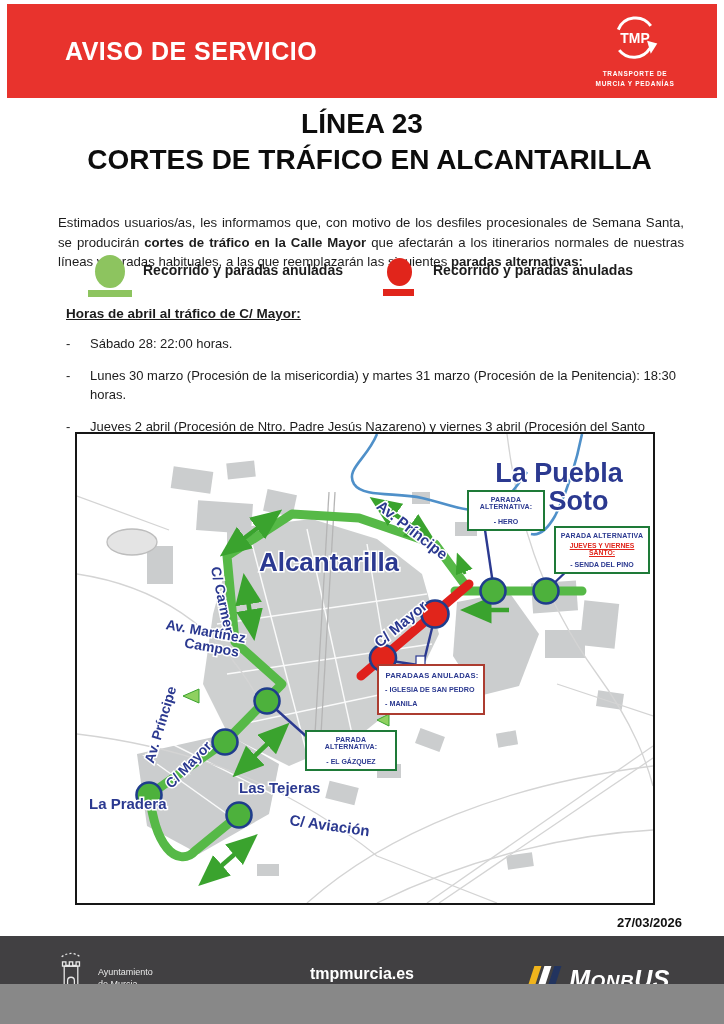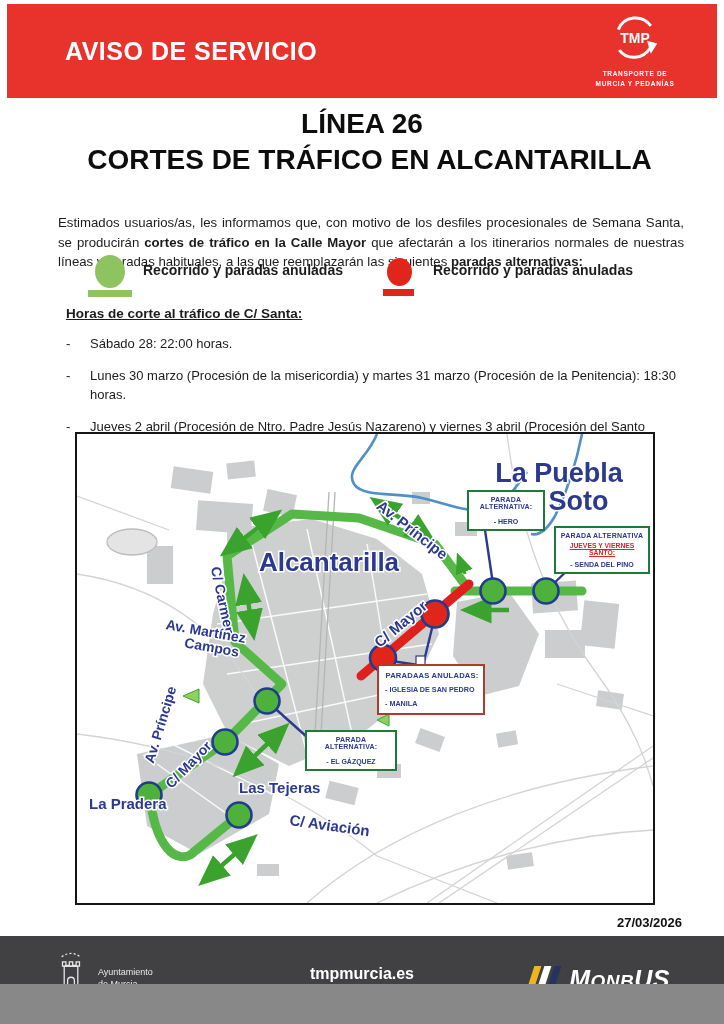--- a/index.html
+++ b/index.html
@@ -90,42 +90,42 @@
         <text x="30" y="33" text-anchor="middle" font-size="15" font-weight="bold" fill="#fff" font-family="Liberation Sans, sans-serif">TMP</text>
       </svg>
       <div class="tmp-sub">
         <div>TRANSPORTE DE</div>
         <div>MURCIA Y PEDANÍAS</div>
       </div>
     </div>
   </header>
 
   <div class="doc-title">
-    <div class="l1">LÍNEA 26</div>
+    <div class="l1">LÍNEA 23</div>
     <div class="l2">CORTES DE TRÁFICO EN ALCANTARILLA</div>
   </div>
 
   <p class="intro" id="intro"><span>Estimados usuarios/as, les informamos que, con motivo de los desfiles procesionales de Semana Santa, se producirán </span><span style="font-weight: bold;">cortes de tráfico en la Calle Mayor</span><span> que afectarán a los itinerarios normales de nuestras líneas y paradas habituales, a las que reemplazarán las siguientes </span><span style="font-weight: bold;">paradas alternativas:</span></p>
 
   <div class="legend-item li-1">
     <span class="leg-icon">
       <span class="leg-dot-g"></span>
         <span class="leg-bar-g"></span>
     </span>
     <span class="leg-label">Recorrido y paradas anuladas</span>
   </div>
   <div class="legend-item li-2">
     <span class="leg-icon">
       <span class="leg-dot-r"></span>
         <span class="leg-bar-r"></span>
     </span>
     <span class="leg-label">Recorrido y paradas anuladas</span>
   </div>
 
-  <div class="schedule-heading">Horas de corte al tráfico de C/ Santa:</div>
+  <div class="schedule-heading">Horas de abril al tráfico de C/ Mayor:</div>
   <div id="schedule-list">
       <div class="bullet">
         <span class="dash">-</span>
         <span>Sábado 28: 22:00 horas.</span>
       </div>
       <div class="bullet">
         <span class="dash">-</span>
         <span>Lunes 30 marzo (Procesión de la misericordia) y martes 31 marzo (Procesión de la Penitencia): 18:30 horas.</span>
       </div>
       <div class="bullet">

